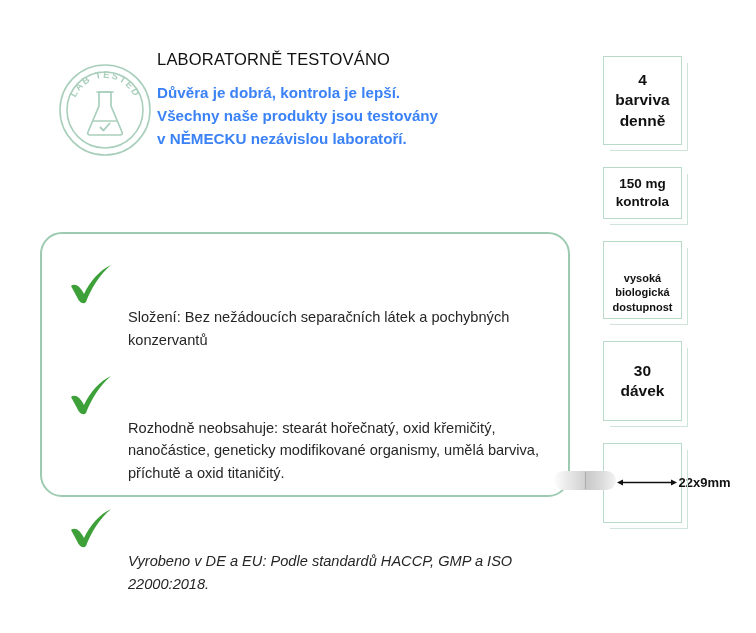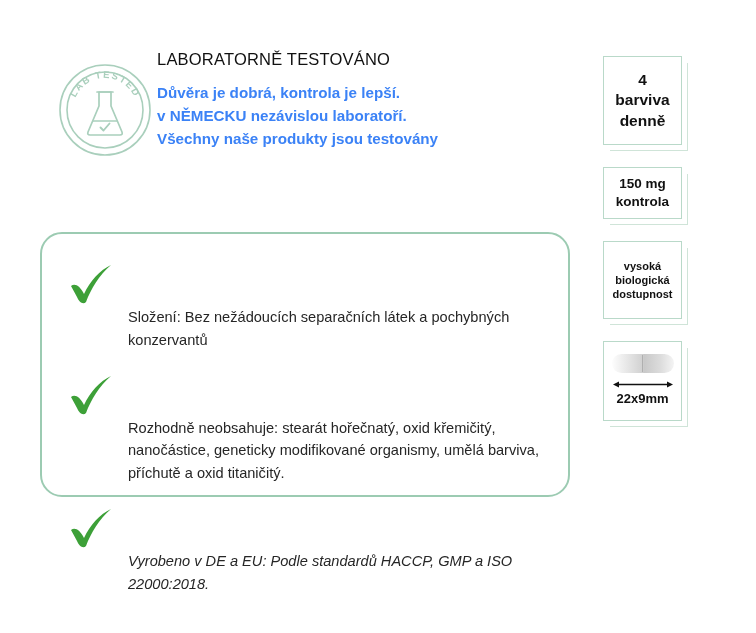--- a/index.html
+++ b/index.html
@@ -133,32 +133,32 @@
   }
   .info-box-inner {
     font-weight: bold;
     color: #111111;
     line-height: 1.3;
     padding: 4px 2px;
   }
 
   #box-capsules   { height: 89px; }
   #box-magnesium  { height: 52px; margin-top: 16px; }
-  #box-bioavail   { height: 78px; }
+  #box-bioavail   { height: 78px; align-items: flex-end; }
   #box-doses      { height: 80px; }
   #box-size       { height: 80px; margin-bottom: 0; }
 
   .size-lg  { font-size: 15.5px; }
   .size-md  { font-size: 13.5px; }
   .size-sm  { font-size: 11px; }
 
   
   #box-size .info-box-inner {
     display: flex;
-    flex-direction: column;
+    flex-direction: row;
     align-items: center;
     justify-content: center;
     padding: 0;
   }
   .capsule-graphic {
     width: 62px;
     height: 19px;
     border-radius: 10px;
     background: linear-gradient(90deg,
                 #fdfdfd 0%, #e9e9e9 22%,
@@ -207,22 +207,22 @@
         <path d="M 36.5 59 L 59.5 59"></path>
       </g>
       <path d="M 43.5 65.5 L 46.5 68.5 L 52.5 61.5" stroke="#a9cfbc" stroke-width="1.9" fill="none" stroke-linecap="round" stroke-linejoin="round"></path>
     </svg>
   </div>
 
   <div id="hero-text">
     <div class="hero-title">LABORATORNĚ TESTOVÁNO</div>
     <div class="hero-sub">
       <span class="hero-sub-line">Důvěra je dobrá, kontrola je lepší.</span>
+      <span class="hero-sub-line">Všechny naše produkty jsou testovány</span>
       <span class="hero-sub-line">v NĚMECKU nezávislou laboratoří.</span>
-      <span class="hero-sub-line">Všechny naše produkty jsou testovány</span>
     </div>
   </div>
 </div>
 
 <div id="benefits-card">
   <div id="benefits-list">
 
     <div class="benefit-row">
       <span class="check-icon">
         <svg width="46" height="42" viewBox="0 0 46 42">
@@ -271,20 +271,26 @@
   </div>
 
   <div class="info-box" id="box-bioavail">
     <div class="info-box-inner size-sm">
       <div>vysoká</div>
       <div>biologická</div>
       <div>dostupnost</div>
     </div>
   </div>
 
+  <div class="info-box" id="box-doses">
+    <div class="info-box-inner size-lg">
+      <div>30</div>
+      <div>dávek</div>
+    </div>
+  </div>
 
   <div class="info-box" id="box-size">
     <div class="info-box-inner">
       <div class="capsule-graphic"></div>
       <div class="dim-arrow">
         <svg width="62" height="11" viewBox="0 0 62 11">
           <line x1="5" y1="5.5" x2="57" y2="5.5" stroke="#111111" stroke-width="1.3"></line>
           <path d="M 1 5.5 L 7 2.5 L 7 8.5 Z" fill="#111111"></path>
           <path d="M 61 5.5 L 55 2.5 L 55 8.5 Z" fill="#111111"></path>
         </svg>

